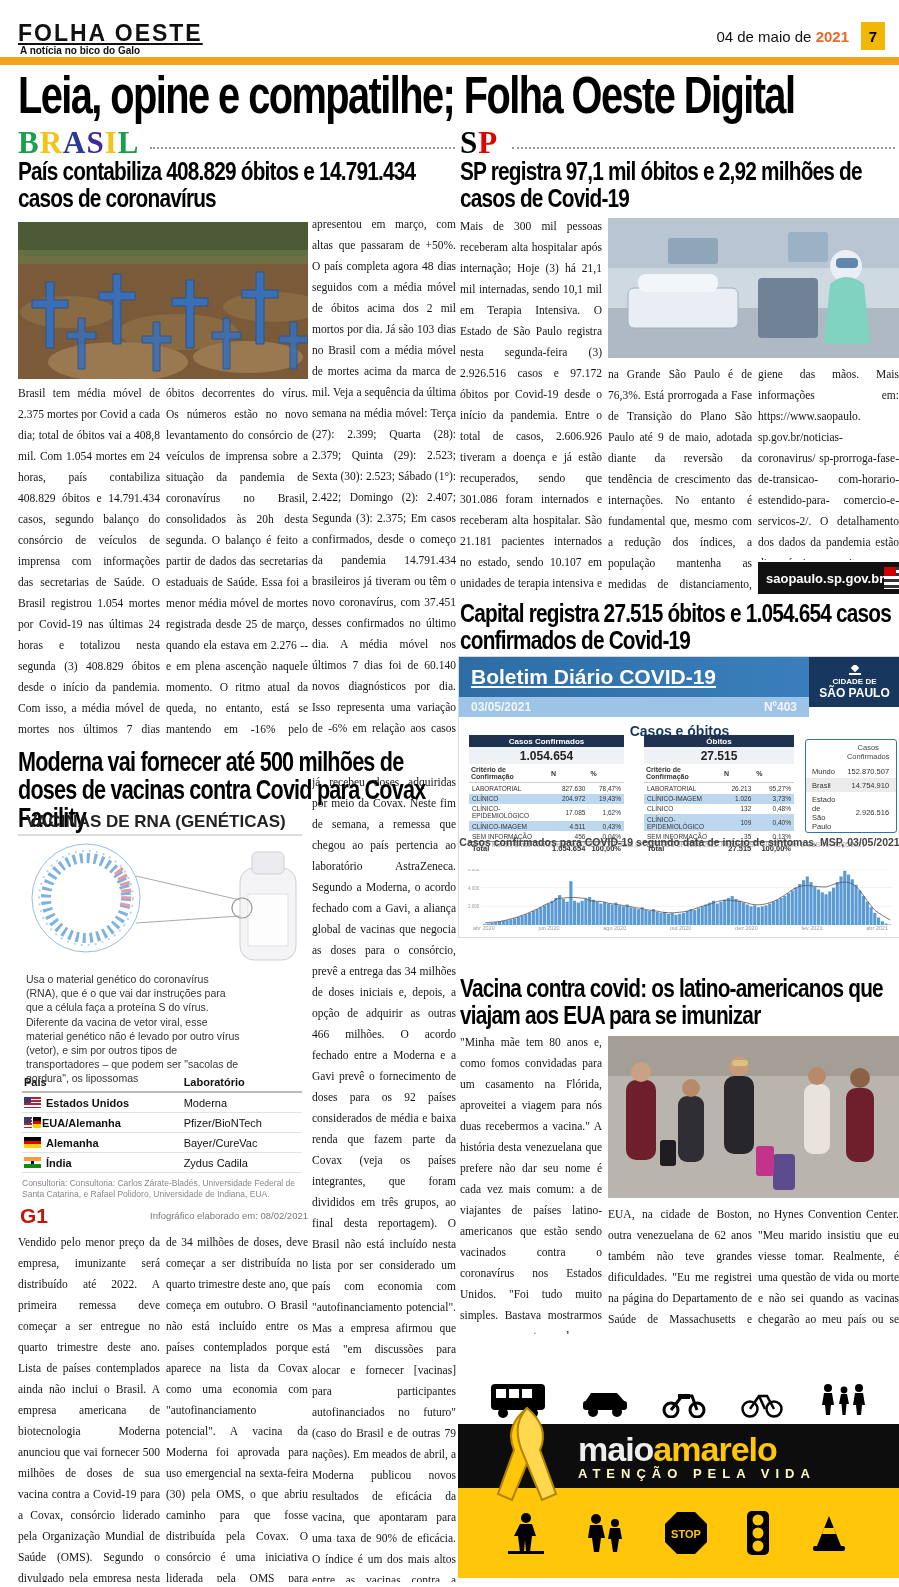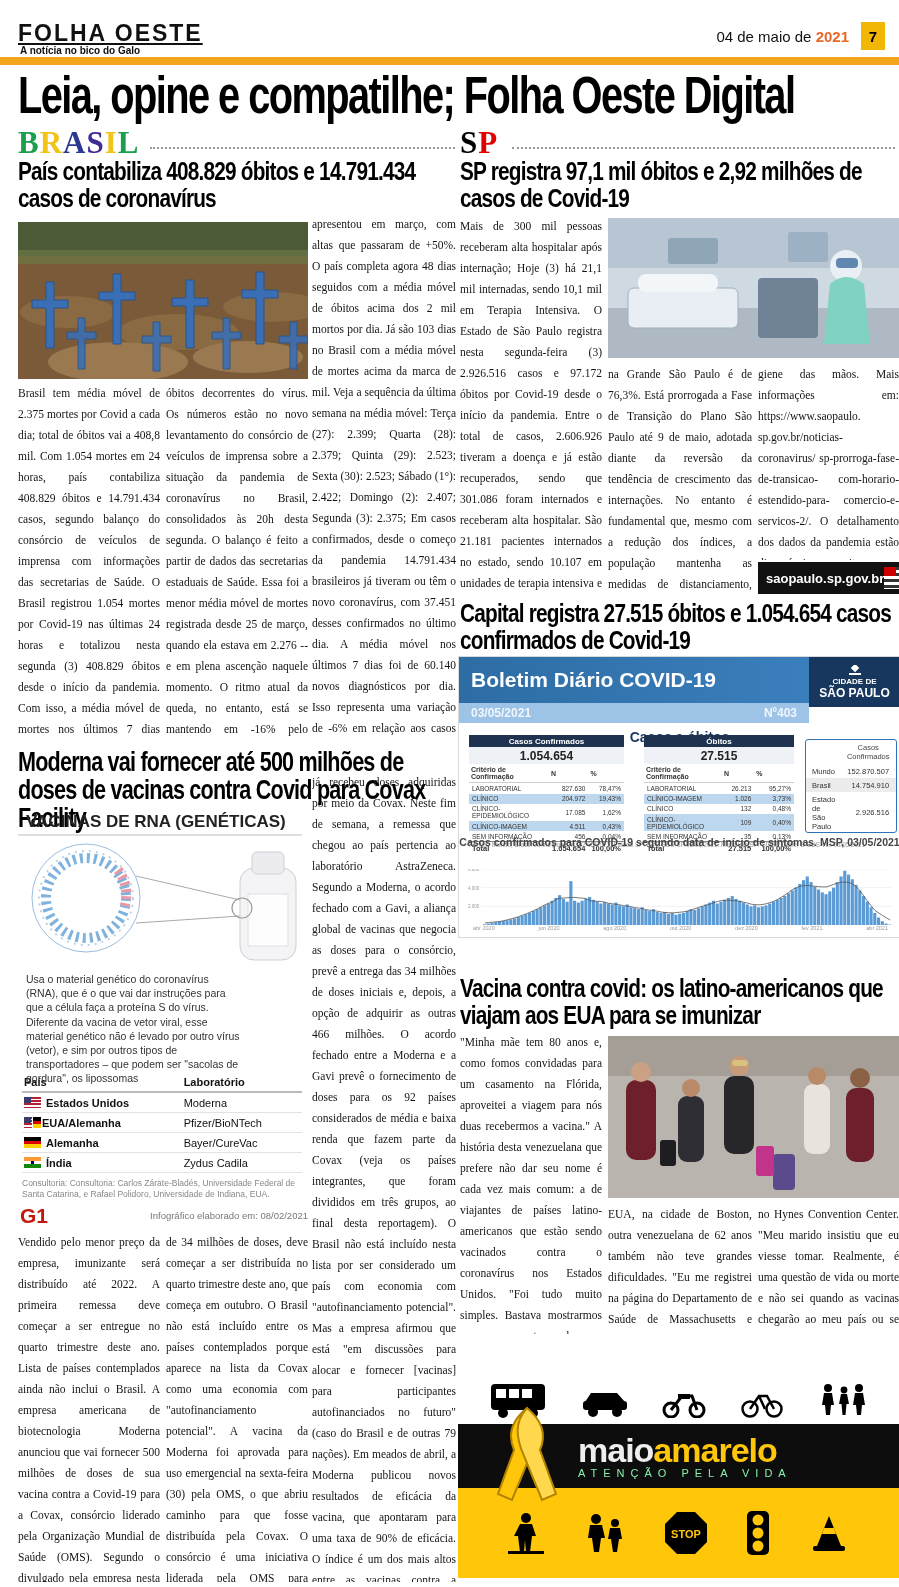--- a/index.html
+++ b/index.html
@@ -72,21 +72,21 @@
   
   .govbadge{background:#111;color:#fff;font-family:"Liberation Sans",sans-serif;font-weight:700;
             font-size:13px;display:flex;align-items:center;justify-content:space-between;padding:0 8px;}
   .spflag{width:34px;height:22px;background:repeating-linear-gradient(#333 0 3px,#fff 3px 6px);position:relative;}
   .spflag:before{content:"";position:absolute;width:12px;height:9px;background:#c00;left:0;top:0;}
   
   .band-icons{display:flex;align-items:flex-end;justify-content:space-around;padding:6px 14px;}
   .band-black{background:#0d0d0d;display:flex;flex-direction:column;justify-content:center;padding-left:120px;}
   .mm{font-family:"Liberation Sans",sans-serif;font-weight:800;font-size:34px;letter-spacing:-1px;line-height:1;}
   .mm .w{color:#eee;} .mm .y{color:#ffc60a;}
-  .mm-sub{font-family:"Liberation Sans",sans-serif;font-weight:400;font-size:11px;letter-spacing:6px;color:#86efac;}
+  .mm-sub{font-family:"Liberation Sans",sans-serif;font-weight:700;font-size:13px;letter-spacing:6px;color:#fef9c3;}
   .band-yellow{background:#ffc60a;display:flex;align-items:center;justify-content:space-around;padding:6px 30px;}
   .ribbon{position:absolute;}
 </style>
 </head>
 <body>
 
 <div class="page">
 
   <div class="abs masthead" style="left:18px;top:20px;">FOLHA OESTE</div>
   <div class="abs tagline" style="left:20px;top:45px;">A notícia no bico do Galo</div>
@@ -214,21 +214,21 @@
   <div class="abs col" style="left:758px;top:364px;width:141px;height:196px;">giene das mãos. Mais informações em: https://www.saopaulo. sp.gov.br/noticias-coronavirus/ sp-prorroga-fase-de-transicao- com-horario-estendido-para- comercio-e-servicos-2/. O detalhamento dos dados da pandemia estão disponíveis no site www. saopaulo.sp.gov.br/coronavirus.</div>
 
   <div class="abs govbadge" style="left:758px;top:562px;width:141px;height:32px;">
     <span>saopaulo.sp.gov.br</span>
     <span class="spflag"></span>
   </div>
 
   <div class="abs h-sec" style="left:460px;top:600px;width:560px;font-size:26px;">Capital registra 27.515 óbitos e 1.054.654 casos confirmados de Covid-19</div>
 
   <div class="abs bol" style="left:458px;top:656px;width:441px;height:280px;">
-    <div class="bol-titlebar" style="height:46px;width:350px;">Boletim Diário COVID-19</div>
+    <div class="bol-titlebar" style="height:40px;width:350px;text-decoration:underline;">Boletim Diário COVID-19</div>
     <div class="bol-datebar" style="height:20px;width:326px;">
       <span>03/05/2021</span>
       <span>Nº403</span>
     </div>
     <div class="citybox abs" style="right:0;top:0;width:91px;height:50px;">
       <svg width="16" height="12" viewBox="0 0 16 12">
           <rect x="5" y="0" width="6" height="6" transform="rotate(45 8 3)" fill="#fff"></rect>
           <rect x="2" y="8" width="12" height="2" fill="#fff"></rect>
         </svg>
       <div style="font-size:8px;">CIDADE DE</div>

